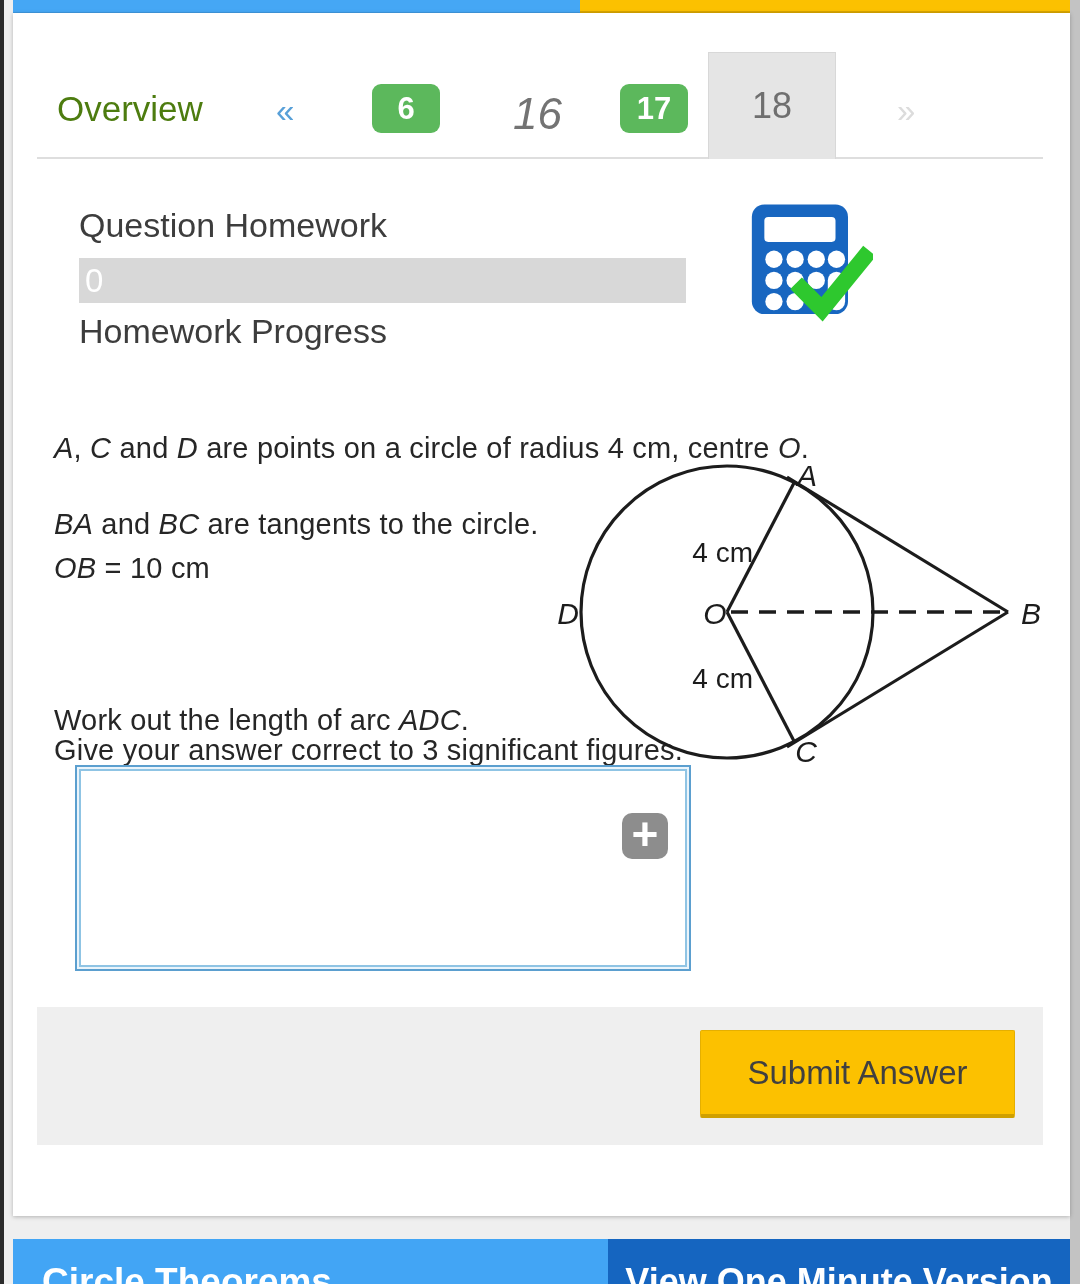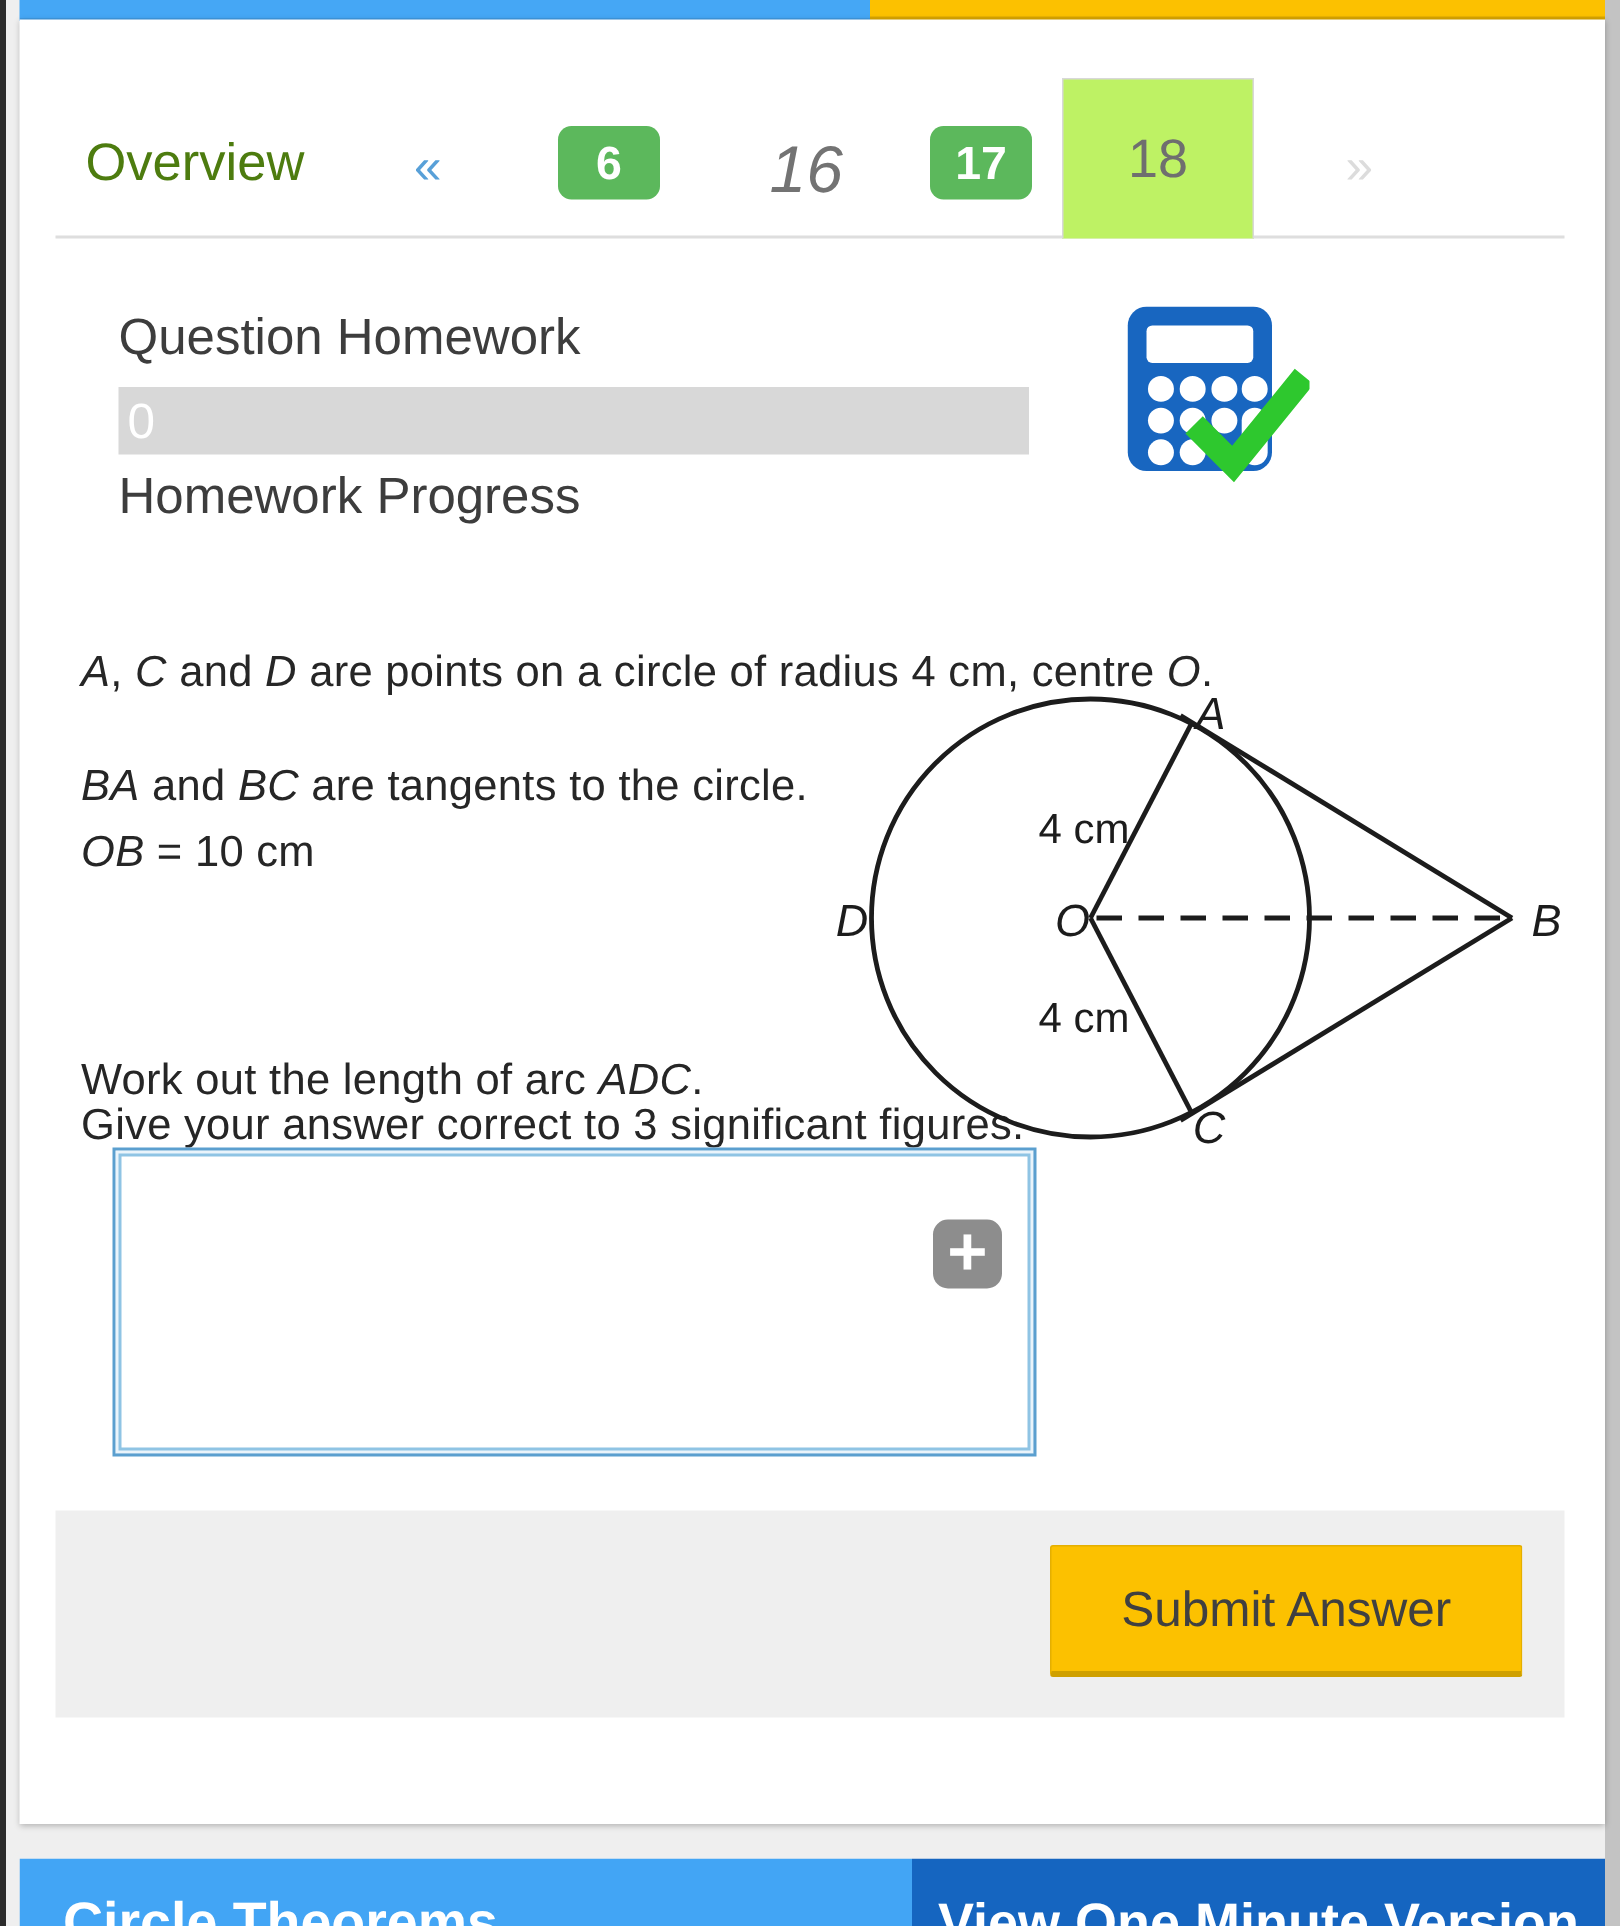--- a/index.html
+++ b/index.html
@@ -33,21 +33,21 @@
   .page-btn {
     position:absolute; width:68px; height:49px; top:71px;
     background:#5cb85c; border-radius:9px; color:#fff; font-weight:bold;
     font-size:31px; display:flex; align-items:center; justify-content:center; cursor:pointer;
   }
   .page-btn.p15 { left:359px; }
   .page-btn.p17 { left:607px;text-align:center; }
   .page-link { position:absolute; left:500px; top:76px; font-size:44px; color:#737373; cursor:pointer;font-style:italic; }
   .tab-active {
     position:absolute; left:695px; top:39px; width:128px; height:107px;
-    background:#bef264; border:1px solid #d8d8d8; border-bottom:none; z-index:2;
+    background:#e5e5e5; border:1px solid #d8d8d8; border-bottom:none; z-index:2;
     display:flex; align-items:center; justify-content:center;
     font-size:36px; color:#6f6f6f; cursor:pointer;
   }
 
   
   .prog-label { position:absolute; left:66px; font-size:34px; color:#3d3d3d; }
   .prog-label.q  { top:193px; }
   .prog-label.hw { top:299px; }
   .bar { position:absolute; left:66px; width:607px; height:45px; background:#d8d8d8; overflow:hidden; }
   .bar.q  { top:245px; }

